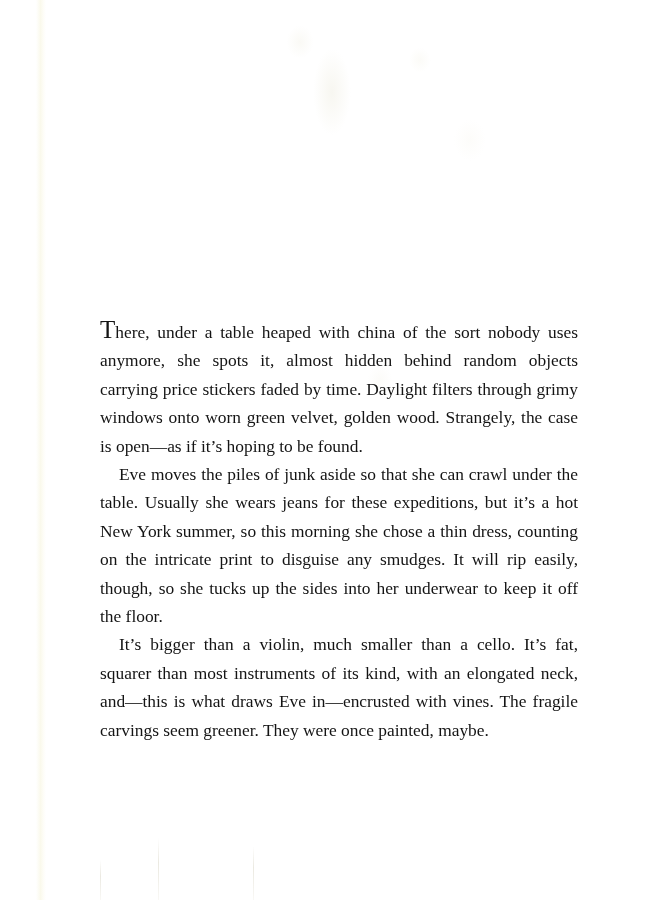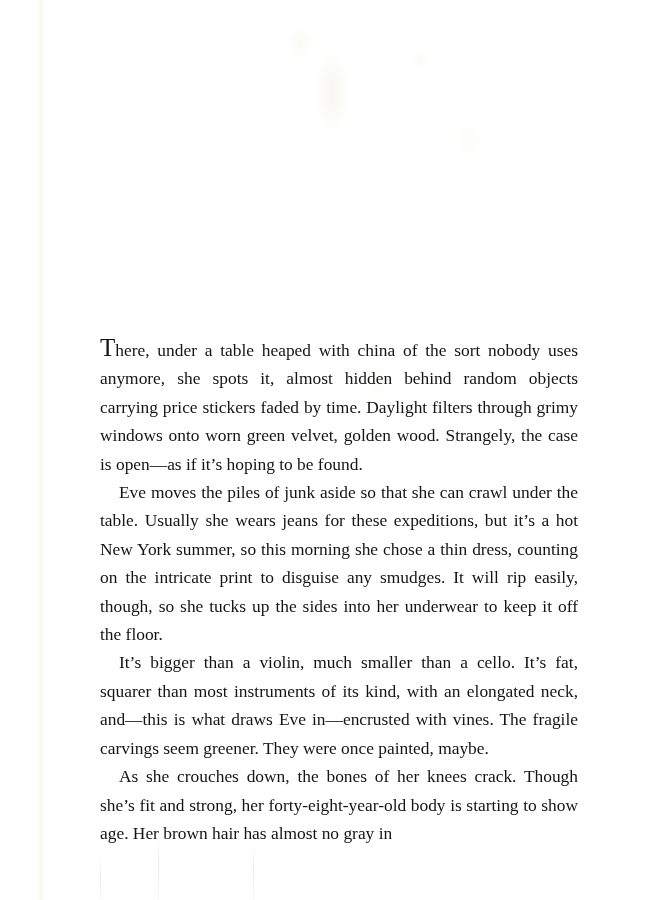--- a/index.html
+++ b/index.html
@@ -57,21 +57,21 @@
     background: linear-gradient(to bottom, rgba(238,236,228,0) 0%, rgba(233,231,222,0.9) 40%, rgba(240,238,231,0.4) 100%);
     pointer-events: none;
   }
   .scan-seam.s1 { left: 158px; }
   .scan-seam.s2 { left: 253px; height: 54px; }
   .scan-seam.s3 { left: 100px; height: 40px; }
 
   .text-block {
     position: absolute;
     left: 100px;
-    top: 336px;
+    top: 318px;
     width: 478px;
     color: #141414;
     font-size: 17.4px;
     line-height: 28.4px;
     text-align: justify;
     text-justify: inter-word;
     -webkit-font-smoothing: antialiased;
   }
 
   .text-block p {
@@ -107,17 +107,16 @@
   <div class="scan-seam s3"></div>
 
   <div class="text-block">
 
     <p class="opening"><span class="initial-cap">T</span><span>here, under a table heaped with china of the sort nobody uses anymore, she spots it, almost hidden behind random objects carrying price stickers faded by time. Daylight filters through grimy windows onto worn green velvet, golden wood. Strangely, the case is open—as if it’s hoping to be found.</span></p>
 
     <p><span>Eve moves the piles of junk aside so that she can crawl under the table. Usually she wears jeans for these expeditions, but it’s a hot New York summer, so this morning she chose a thin dress, counting on the intricate print to disguise any smudges. It will rip easily, though, so she tucks up the sides into her underwear to keep it off the floor.</span></p>
 
     <p><span>It’s bigger than a violin, much smaller than a cello. It’s fat, squarer than most instruments of its kind, with an elongated neck, and—this is what draws Eve in—encrusted with vines. The fragile carvings seem greener. They were once painted, maybe.</span></p>
 
-    <p class="clipped"><span>As she crouches down, the bones of her knees crack. Though she’s fit and strong, her forty-eight-year-old body is starting to show age. Her brown hair has almost no gray in</span></p>
 
   </div>
 
 </div>
 
 </body></html>

